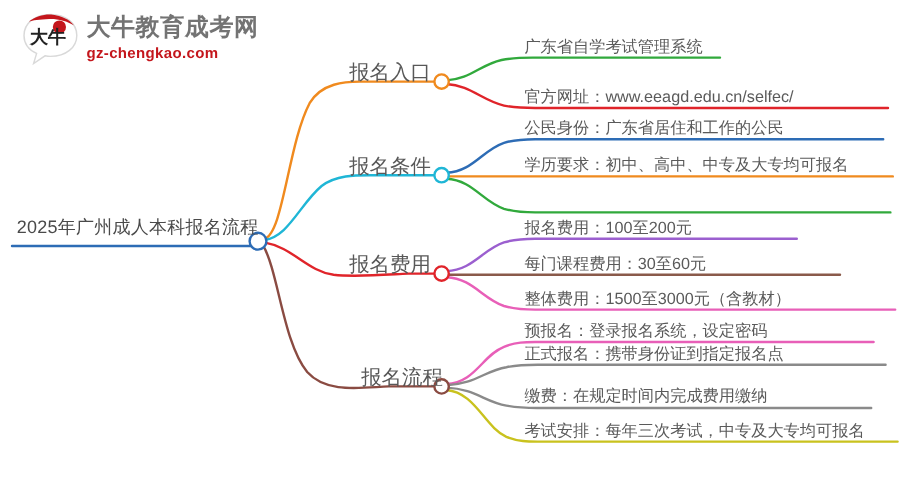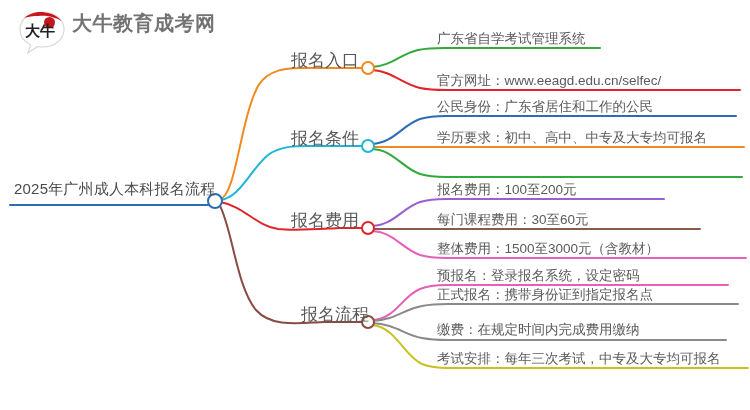--- a/index.html
+++ b/index.html
@@ -91,20 +91,21 @@
 
   <div class="logo-wrap">
     <svg class="logo-badge" viewBox="0 0 48 46">
       <path d="M24 2 C11 2 2 9.5 2 19.5 C2 26 6 31.5 12.5 34.5 L10 43 L19.5 36.5 C21 36.8 22.5 37 24 37 C37 37 46 29.5 46 19.5 C46 9.5 37 2 24 2 Z" fill="#ffffff" stroke="#d9d9d9" stroke-width="1.2"></path>
       <path d="M6 8 C12 3 20 1.5 26 2.2 C33 3 40 6 43.5 11 C38 7.5 30 5.5 23 5.8 C15 6.1 9 7 6 8 Z" fill="#c4161c"></path>
       <circle cx="31.5" cy="12.5" r="5.5" fill="#c4161c"></circle>
       <text x="22" y="26" font-size="15" font-weight="bold" fill="#222222" text-anchor="middle" font-family="'Liberation Sans', 'DejaVu Sans', sans-serif">大牛</text>
     </svg>
     <div class="logo-text">
       <div class="logo-cn">大牛教育成考网</div>
+      <div class="logo-en">gz-chengkao.com</div>
     </div>
   </div>
 
   <svg class="map" viewBox="0 0 750 410">
     <g fill="none" stroke-width="2" stroke-linecap="round">
 
       <line x1="10" y1="205" x2="212" y2="205" stroke="#2d6cb5" stroke-width="2"></line>
 
       <path d="M220 199 C236 196 240 120 258 86 C268 69 288 68 300 68 L364 68" stroke="#f08a1e"></path>
 

